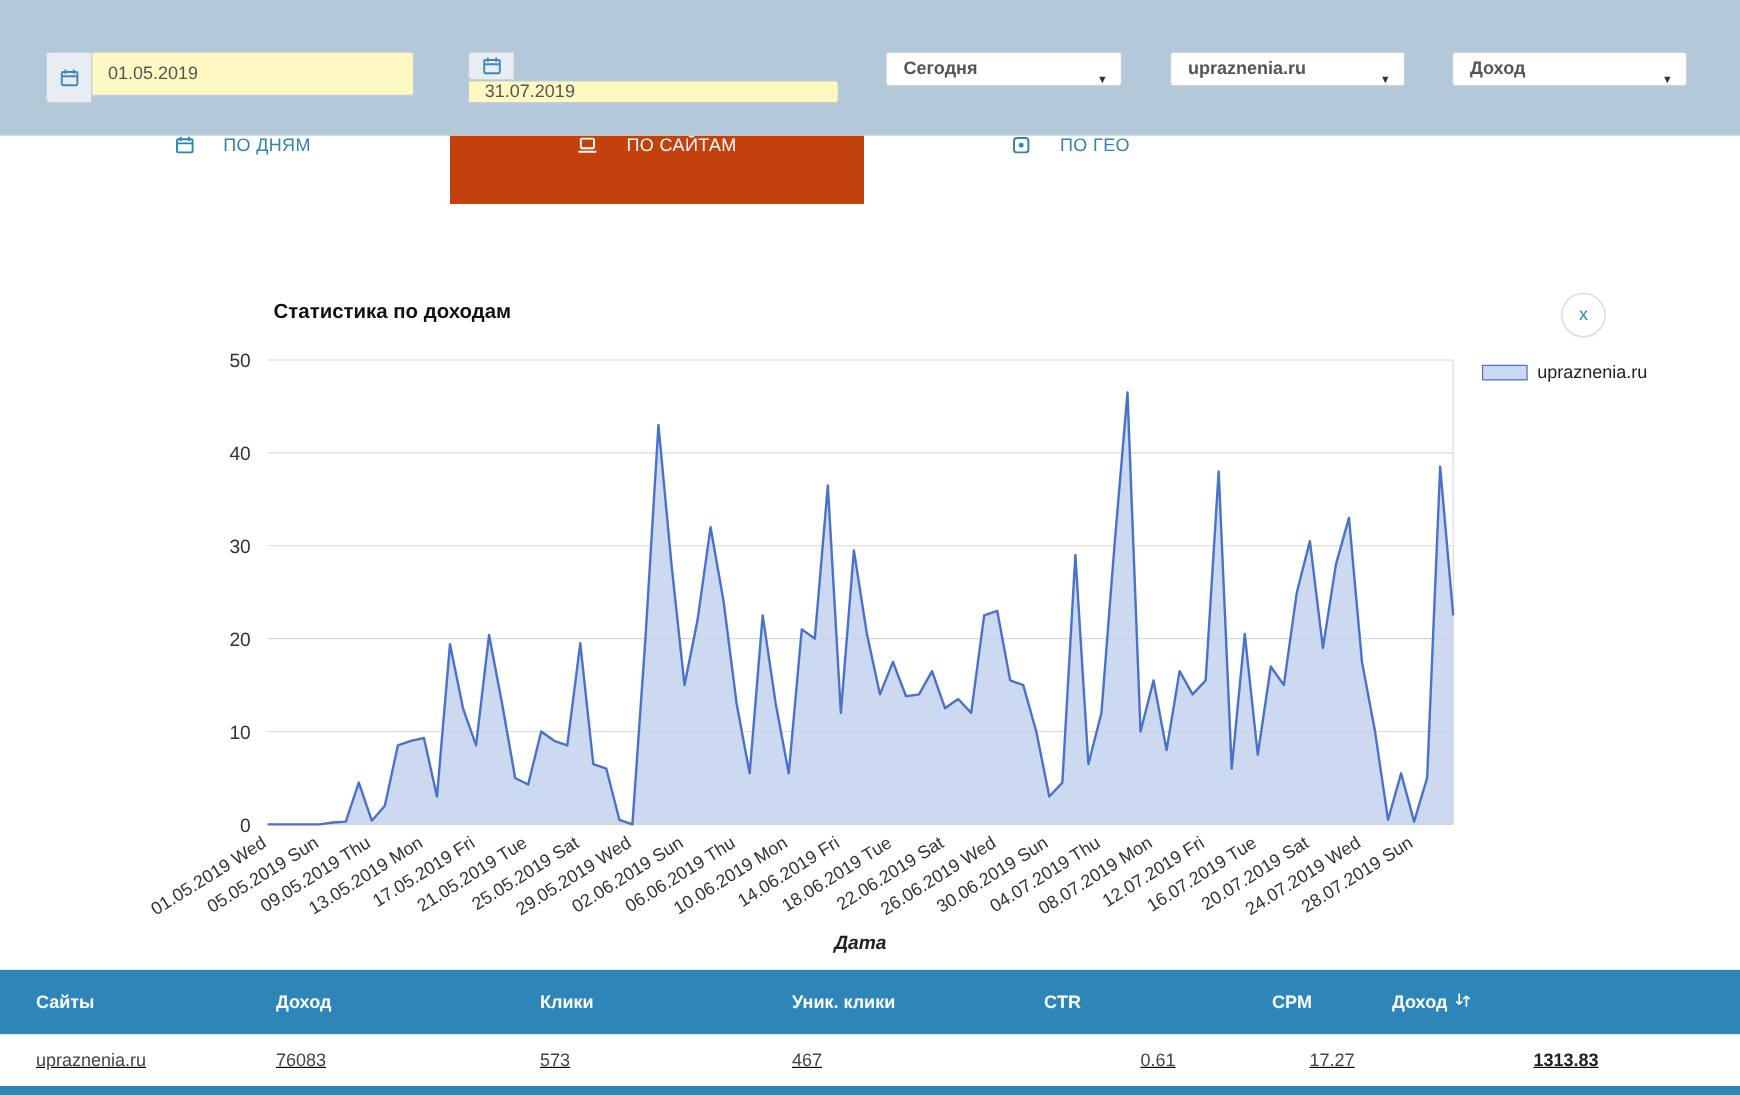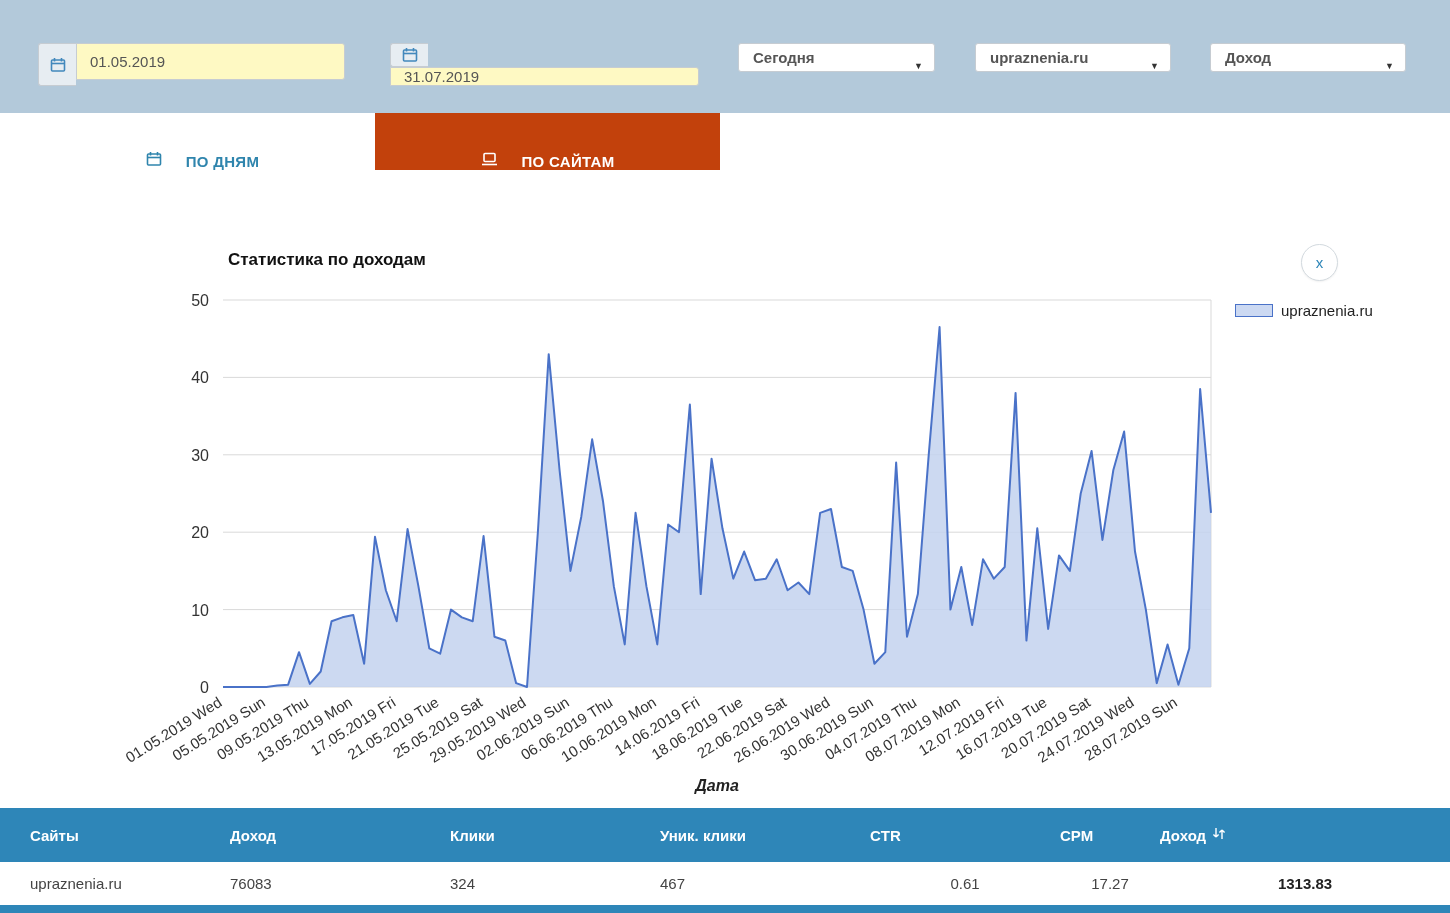--- a/index.html
+++ b/index.html
@@ -32,43 +32,43 @@
     font-size:15px; color:#555; cursor:pointer;font-weight:bold;
   }
   .select.s1 { left:738px;  width:197px; }
   .select.s2 { left:975px;  width:196px; }
   .select.s3 { left:1210px; width:196px; }
   .select .caret { position:absolute; right:11px; top:17px; font-size:9px; color:#333; }
 
   
   .tabs { width:1450px; height:57px; background:#fff; display:flex; padding-left:30px; }
   .tab {
-    width:345px; height:57px; display:flex; align-items:flex-end; justify-content:center;
-    gap:24px; color:#2f85ad; font-weight:bold; font-size:15px; letter-spacing:.3px;
+    width:345px; height:57px; display:flex; align-items:flex-start; justify-content:center;
+    gap:24px; color:#2f85ad; font-weight:normal; font-size:15px; letter-spacing:.3px;
     cursor:pointer; white-space:nowrap;
   }
   .tab.active { background:#c2410c; color:#fff; }
   .tab svg { flex:0 0 auto; }
 
   
   .chart-section { position:relative; width:1450px; height:638px; background:#fff; }
   .chart-title { position:absolute; left:228px; top:80px; font-size:17px; font-weight:bold; color:#111; }
   .close-btn {
     position:absolute; left:1301px; top:74px; width:37px; height:37px; border-radius:50%;
     border:1px solid #d3dadf; background:#fff; color:#2e86b8; font-size:15px;
     display:flex; align-items:center; justify-content:center; cursor:pointer;
     box-shadow:0 1px 2px rgba(0,0,0,.06);
   }
   .legend { position:absolute; left:1235px; top:132px; display:flex; align-items:center; gap:8px; font-size:15px; color:#222; }
   .legend-swatch { width:38px; height:13px; background:#ccd9f2; border:1px solid #4a72c8; }
   #chart-svg { position:absolute; left:0; top:0; }
   #chart-svg text { font-family:"Liberation Sans", sans-serif; }
 
   
-  table.stats { width:1450px; border-collapse:collapse; table-layout:fixed; }
+  table.stats { width:1450px; border-collapse:collapse; table-layout:fixed;text-decoration:underline; }
   table.stats th {
     background:#2e86b8; color:#fff; height:54px; font-size:15px; font-weight:bold;
     text-align:left; padding:0 0 0 30px;
   }
   table.stats th:nth-child(n+5) { text-align:left; padding:0; }
   table.stats td { height:43px; font-size:15px; color:#444; padding:0 0 0 30px; background:#fff; }
   table.stats td:nth-child(n+5) { text-align:center; padding:0;margin-top:44px; }
   table.stats td:last-child { font-weight:bold; color:#222; }
   .th-inner { display:inline-flex; align-items:center; gap:6px; }
   .footer-strip { width:1450px; height:8px; background:#2e86b8; }
@@ -128,20 +128,29 @@
     <span>ПО ДНЯМ</span>
   </div>
   <div class="tab active">
     <span>
       <svg width="17" height="16" viewBox="0 0 17 16" fill="none" stroke="currentColor" stroke-width="1.6">
         <rect x="3" y="2.5" width="11" height="8" rx="1"></rect>
         <path d="M1 13.5h15"></path>
       </svg>
     </span>
     <span>ПО САЙТАМ</span>
+  </div>
+  <div class="tab">
+    <span>
+      <svg width="16" height="16" viewBox="0 0 16 16" fill="none" stroke="currentColor" stroke-width="1.6">
+        <rect x="2" y="2" width="12" height="12" rx="2.5"></rect>
+        <circle cx="8" cy="8" r="2" fill="currentColor" stroke="none"></circle>
+      </svg>
+    </span>
+    <span>ПО ГЕО</span>
   </div>
 </div>
 
 <div class="chart-section">
   <div class="chart-title">Статистика по доходам</div>
   <div class="close-btn">x</div>
   <div class="legend">
     <span class="legend-swatch"></span>
     <span>upraznenia.ru</span>
   </div>
@@ -224,21 +233,21 @@
                 <path d="M4 2v9M4 11l-2.6-2.6M4 11l2.6-2.6"></path>
                 <path d="M10 13V4M10 4l-2.6 2.6M10 4l2.6 2.6"></path>
               </svg></span>
           </span></th>
       </tr>
     </thead>
   <tbody id="table-body">
       <tr>
         <td>upraznenia.ru</td>
         <td>76083</td>
-        <td>324</td>
+        <td>573</td>
         <td>467</td>
         <td>0.61</td>
         <td>17.27</td>
         <td>1313.83</td>
       </tr>
     </tbody>
 </table>
 <div class="footer-strip"></div>
 
 </body></html>

